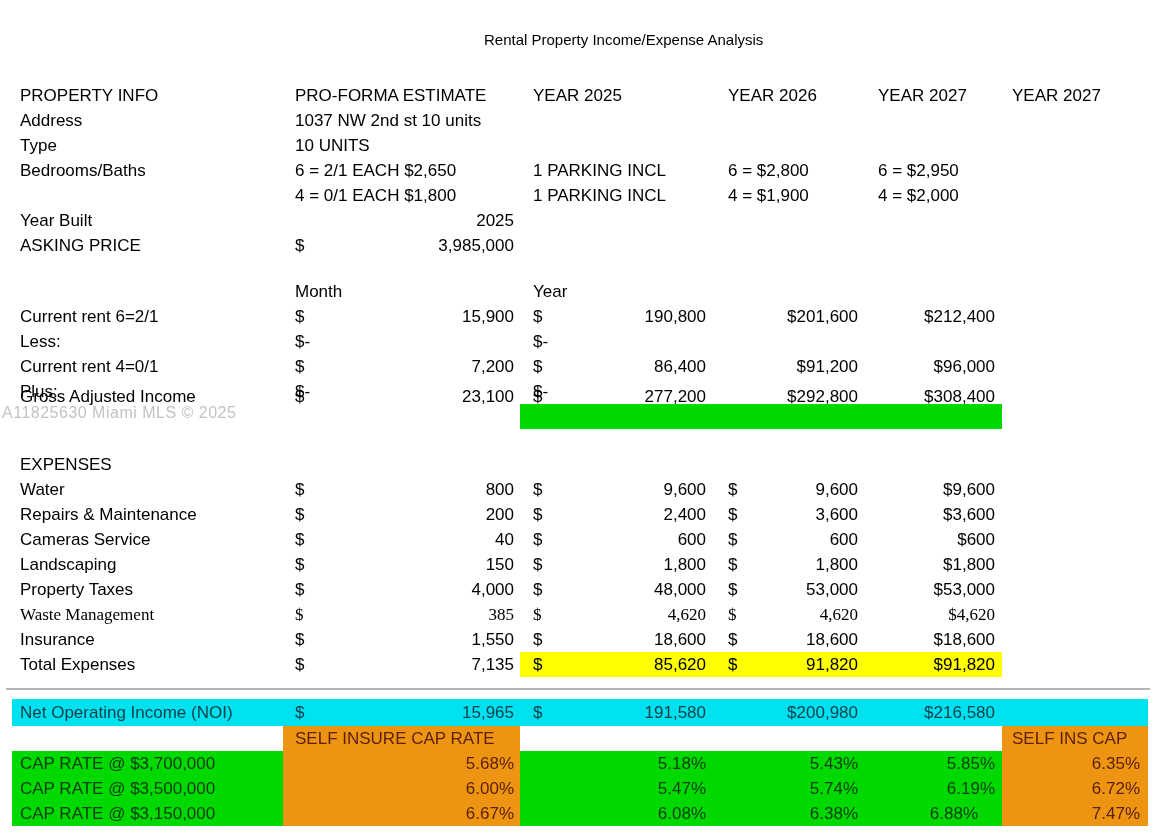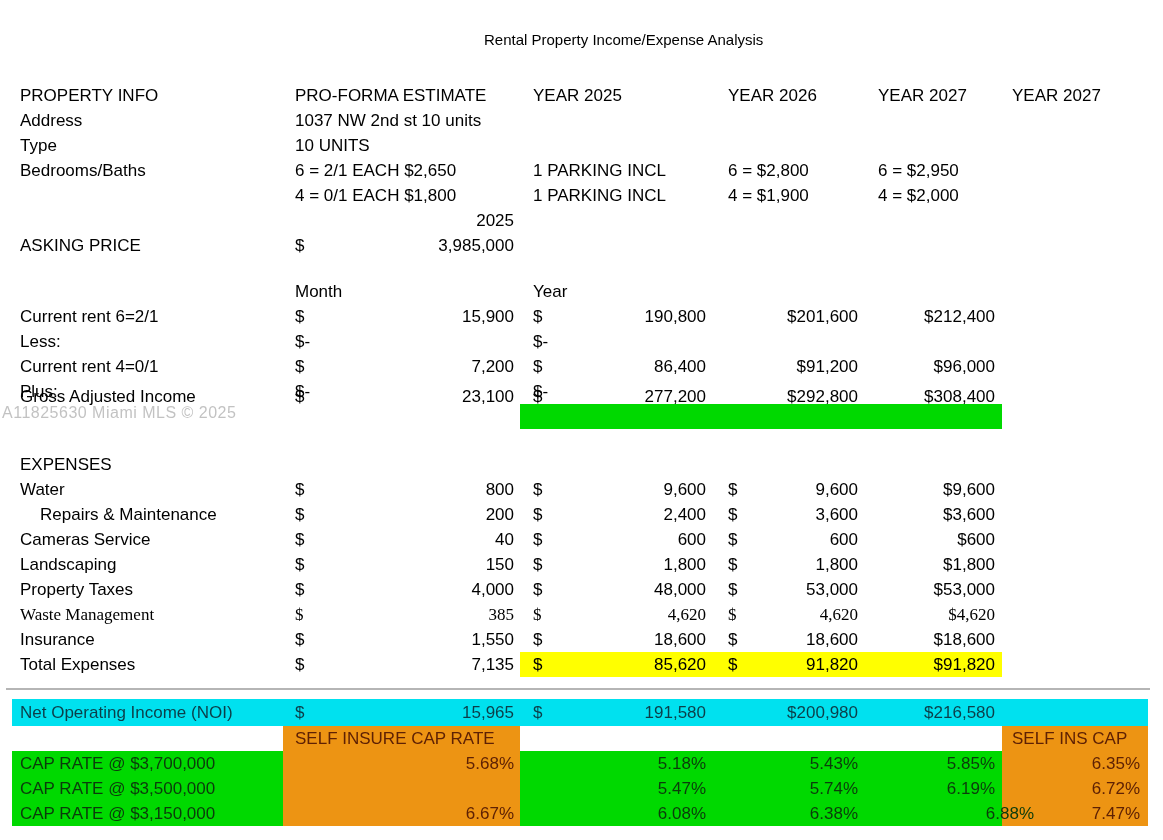--- a/index.html
+++ b/index.html
@@ -75,20 +75,21 @@
         <div class="cell align-left" style="left: 712px; width: 154px; padding-left: 16px; padding-right: 8px;">6 = $2,800</div>
         <div class="cell align-left" style="left: 866px; width: 136px; padding-left: 12px; padding-right: 7px; text-align: right;">6 = $2,950</div>
       </div>
       <div class="row" style="top: 183px;">
         <div class="cell align-left" style="left: 283px; width: 237px; padding-left: 12px; padding-right: 6px;">4 = 0/1 EACH $1,800</div>
         <div class="cell align-left" style="left: 520px; width: 192px; padding-left: 13px; padding-right: 6px;">1 PARKING INCL</div>
         <div class="cell align-left" style="left: 712px; width: 154px; padding-left: 16px; padding-right: 8px;">4 = $1,900</div>
         <div class="cell align-left" style="left: 866px; width: 136px; padding-left: 12px; padding-right: 7px;">4 = $2,000</div>
       </div>
       <div class="row" style="top: 208px;">
+        <div class="cell align-left" style="left: 12px; width: 271px; padding-left: 8px; padding-right: 6px;">Year Built</div>
         <div class="cell align-right" style="left: 283px; width: 237px; padding-left: 12px; padding-right: 6px;">2025</div>
       </div>
       <div class="row" style="top: 233px;">
         <div class="cell align-left" style="left: 12px; width: 271px; padding-left: 8px; padding-right: 6px;">ASKING PRICE</div>
         <div class="cell money" style="left: 283px; width: 237px; padding-left: 12px; padding-right: 6px;">
           <span>$</span>
           <span>3,985,000</span>
         </div>
       </div>
       <div class="row" style="top: 279px;">
@@ -157,21 +158,21 @@
           <span>$</span>
           <span>9,600</span>
         </div>
         <div class="cell money" style="left: 712px; width: 154px; padding-left: 16px; padding-right: 8px;">
           <span>$</span>
           <span>9,600</span>
         </div>
         <div class="cell align-right" style="left: 866px; width: 136px; padding-left: 12px; padding-right: 7px;">$9,600</div>
       </div>
       <div class="row" style="top: 502px;">
-        <div class="cell align-left" style="left: 12px; width: 271px; padding-left: 8px; padding-right: 6px; margin-left: 20px;">Repairs &amp; Maintenance</div>
+        <div class="cell align-left" style="left: 12px; width: 271px; padding-left: 8px; padding-right: 6px;">Repairs &amp; Maintenance</div>
         <div class="cell money" style="left: 283px; width: 237px; padding-left: 12px; padding-right: 6px;">
           <span>$</span>
           <span>200</span>
         </div>
         <div class="cell money" style="left: 520px; width: 192px; padding-left: 13px; padding-right: 6px;">
           <span>$</span>
           <span>2,400</span>
         </div>
         <div class="cell money" style="left: 712px; width: 154px; padding-left: 16px; padding-right: 8px;">
           <span>$</span>
@@ -295,27 +296,28 @@
       <div class="row" style="top: 751px;">
         <div class="cell align-left tone-green" style="left: 12px; width: 271px; padding-left: 8px; padding-right: 6px;">CAP RATE @ $3,700,000</div>
         <div class="cell align-right tone-orange" style="left: 283px; width: 237px; padding-left: 12px; padding-right: 6px;">5.68%</div>
         <div class="cell align-right tone-green" style="left: 520px; width: 192px; padding-left: 13px; padding-right: 6px;">5.18%</div>
         <div class="cell align-right tone-green" style="left: 712px; width: 154px; padding-left: 16px; padding-right: 8px;">5.43%</div>
         <div class="cell align-right tone-green" style="left: 866px; width: 136px; padding-left: 12px; padding-right: 7px;">5.85%</div>
         <div class="cell align-right tone-orange" style="left: 1002px; width: 146px; padding-left: 10px; padding-right: 8px;">6.35%</div>
       </div>
       <div class="row" style="top: 776px;">
         <div class="cell align-left tone-green" style="left: 12px; width: 271px; padding-left: 8px; padding-right: 6px;">CAP RATE @ $3,500,000</div>
+        <div class="cell align-right tone-orange" style="left: 283px; width: 237px; padding-left: 12px; padding-right: 6px;">6.00%</div>
         <div class="cell align-right tone-green" style="left: 520px; width: 192px; padding-left: 21px; padding-right: 6px;">5.47%</div>
         <div class="cell align-right tone-green" style="left: 712px; width: 154px; padding-left: 16px; padding-right: 8px;">5.74%</div>
         <div class="cell align-right tone-green" style="left: 866px; width: 136px; padding-left: 12px; padding-right: 7px;">6.19%</div>
         <div class="cell align-right tone-orange" style="left: 1002px; width: 146px; padding-left: 10px; padding-right: 8px;">6.72%</div>
       </div>
       <div class="row" style="top: 801px;">
         <div class="cell align-left tone-green" style="left: 12px; width: 271px; padding-left: 8px; padding-right: 6px;">CAP RATE @ $3,150,000</div>
         <div class="cell align-right tone-orange" style="left: 283px; width: 237px; padding-left: 12px; padding-right: 6px;">6.67%</div>
         <div class="cell align-right tone-green" style="left: 520px; width: 192px; padding-left: 13px; padding-right: 6px;">6.08%</div>
         <div class="cell align-right tone-green" style="left: 712px; width: 154px; padding-left: 16px; padding-right: 8px;">6.38%</div>
-        <div class="cell align-right tone-green" style="left: 898px; width: 136px; padding-left: 12px;  text-align: right;">6.88%</div>
+        <div class="cell align-right tone-green" style="left: 842px; width: 136px; padding-left: 12px;  text-align: right;">6.88%</div>
         <div class="cell align-right tone-orange" style="left: 1002px; width: 146px; padding-left: 10px; padding-right: 8px;">7.47%</div>
       </div>
     </div>
 </div>
 
 </body></html>

